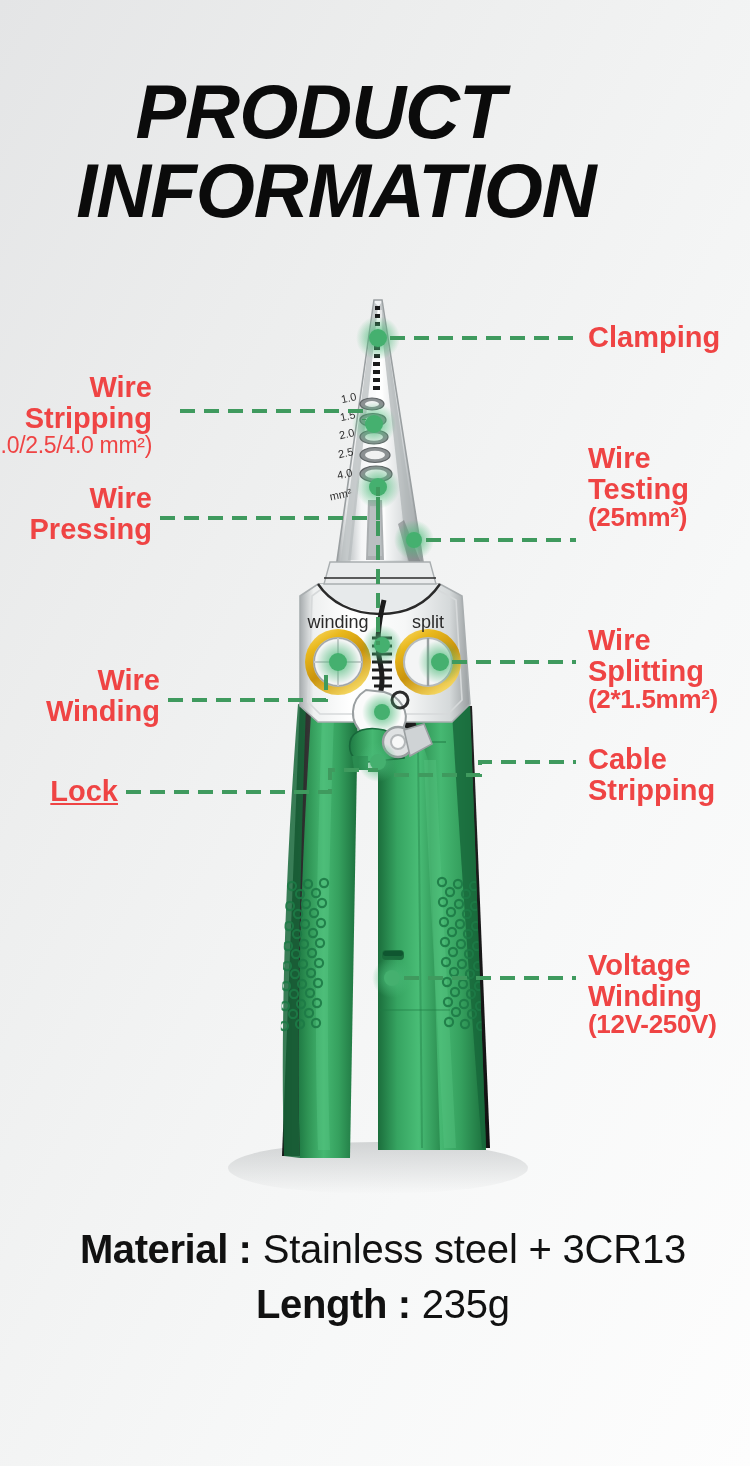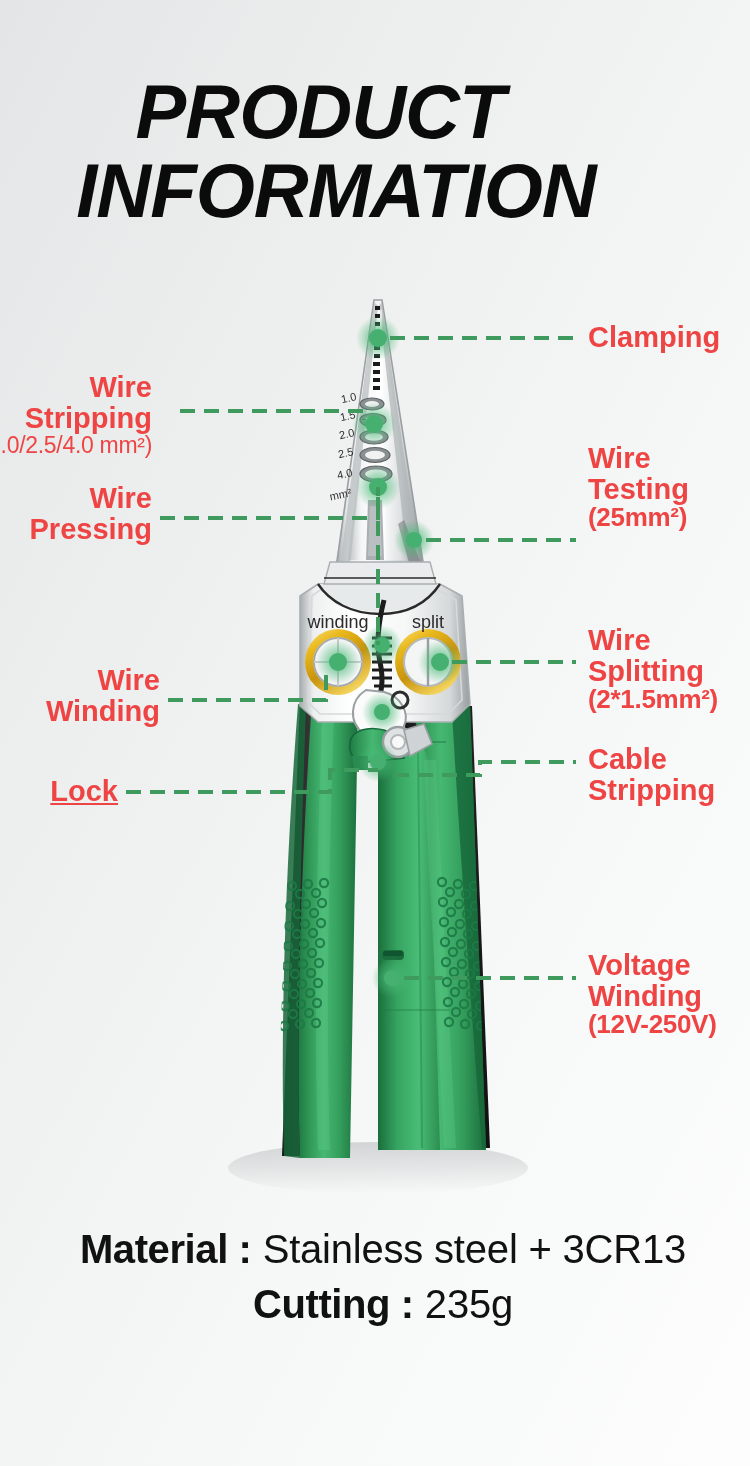--- a/index.html
+++ b/index.html
@@ -474,16 +474,16 @@
   <div>Winding</div>
   <span class="sub tight">(12V-250V)</span>
 </div>
 
 <div class="specs">
   <div class="spec-row">
     <span class="spec-key">Material :</span>
     <span class="spec-val">Stainless steel + 3CR13</span>
   </div>
   <div class="spec-row">
-    <span class="spec-key">Cutting :</span>
+    <span class="spec-key">Length :</span>
     <span class="spec-val">235g</span>
   </div>
 </div>
 
 </body></html>

